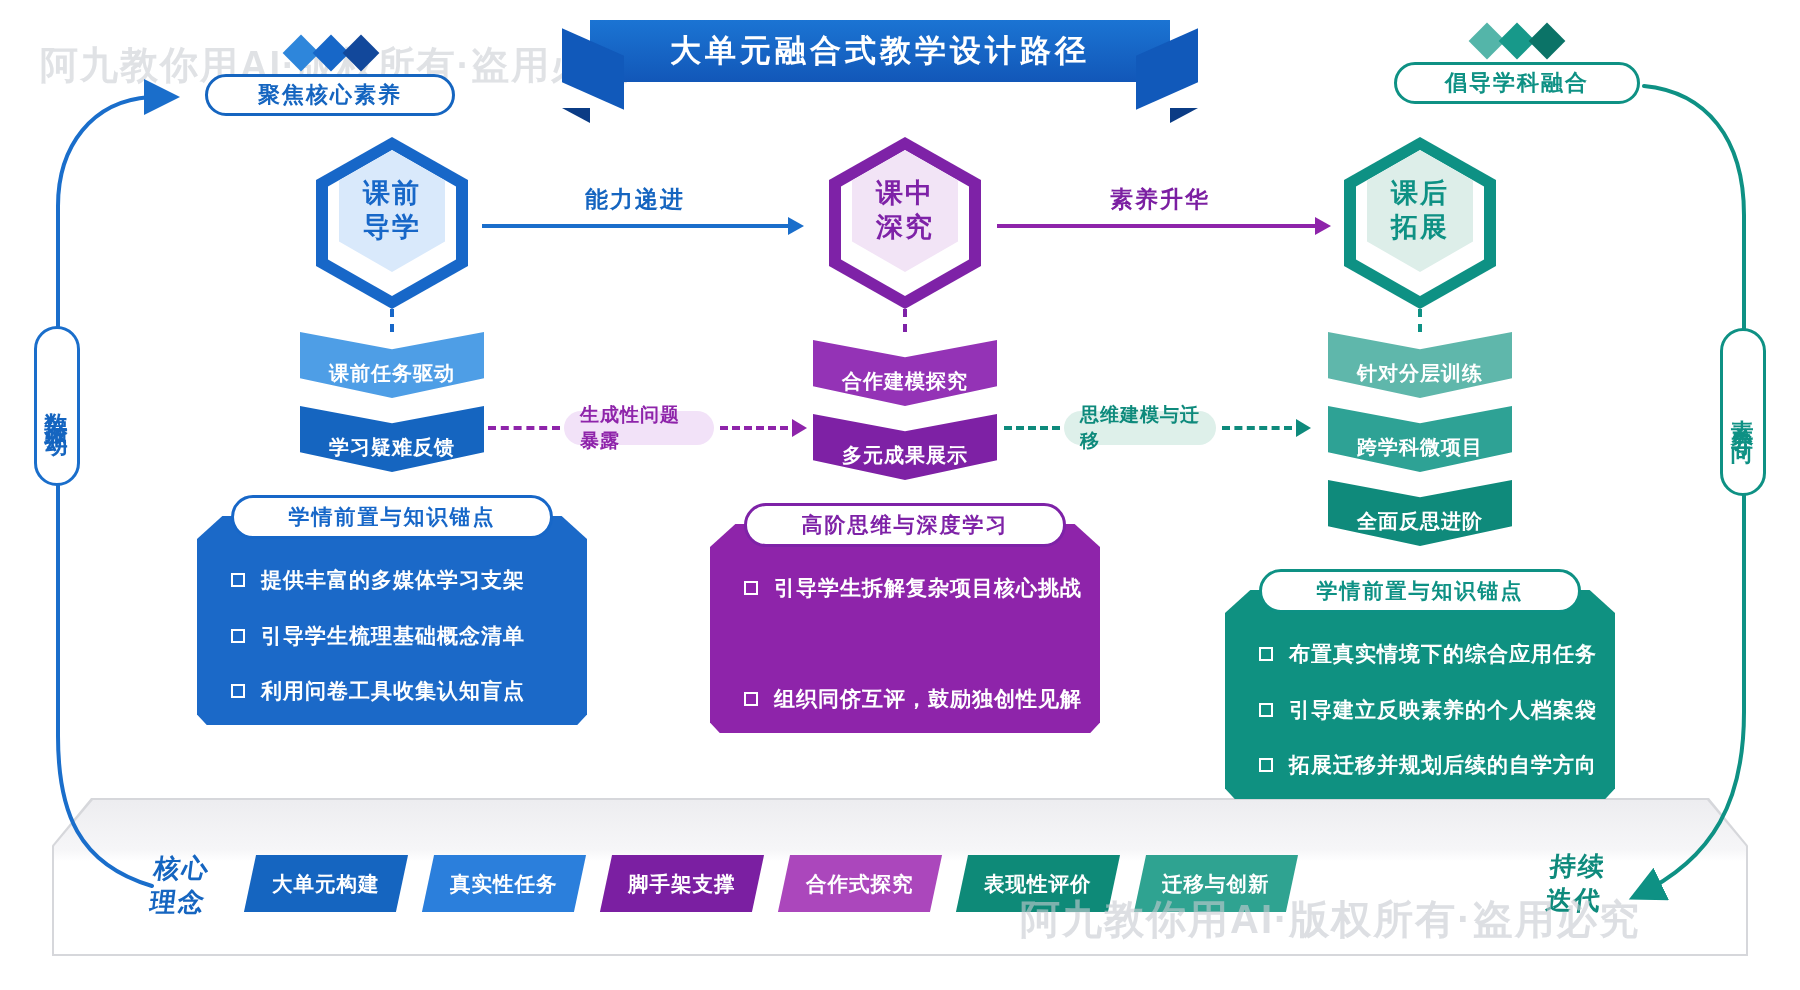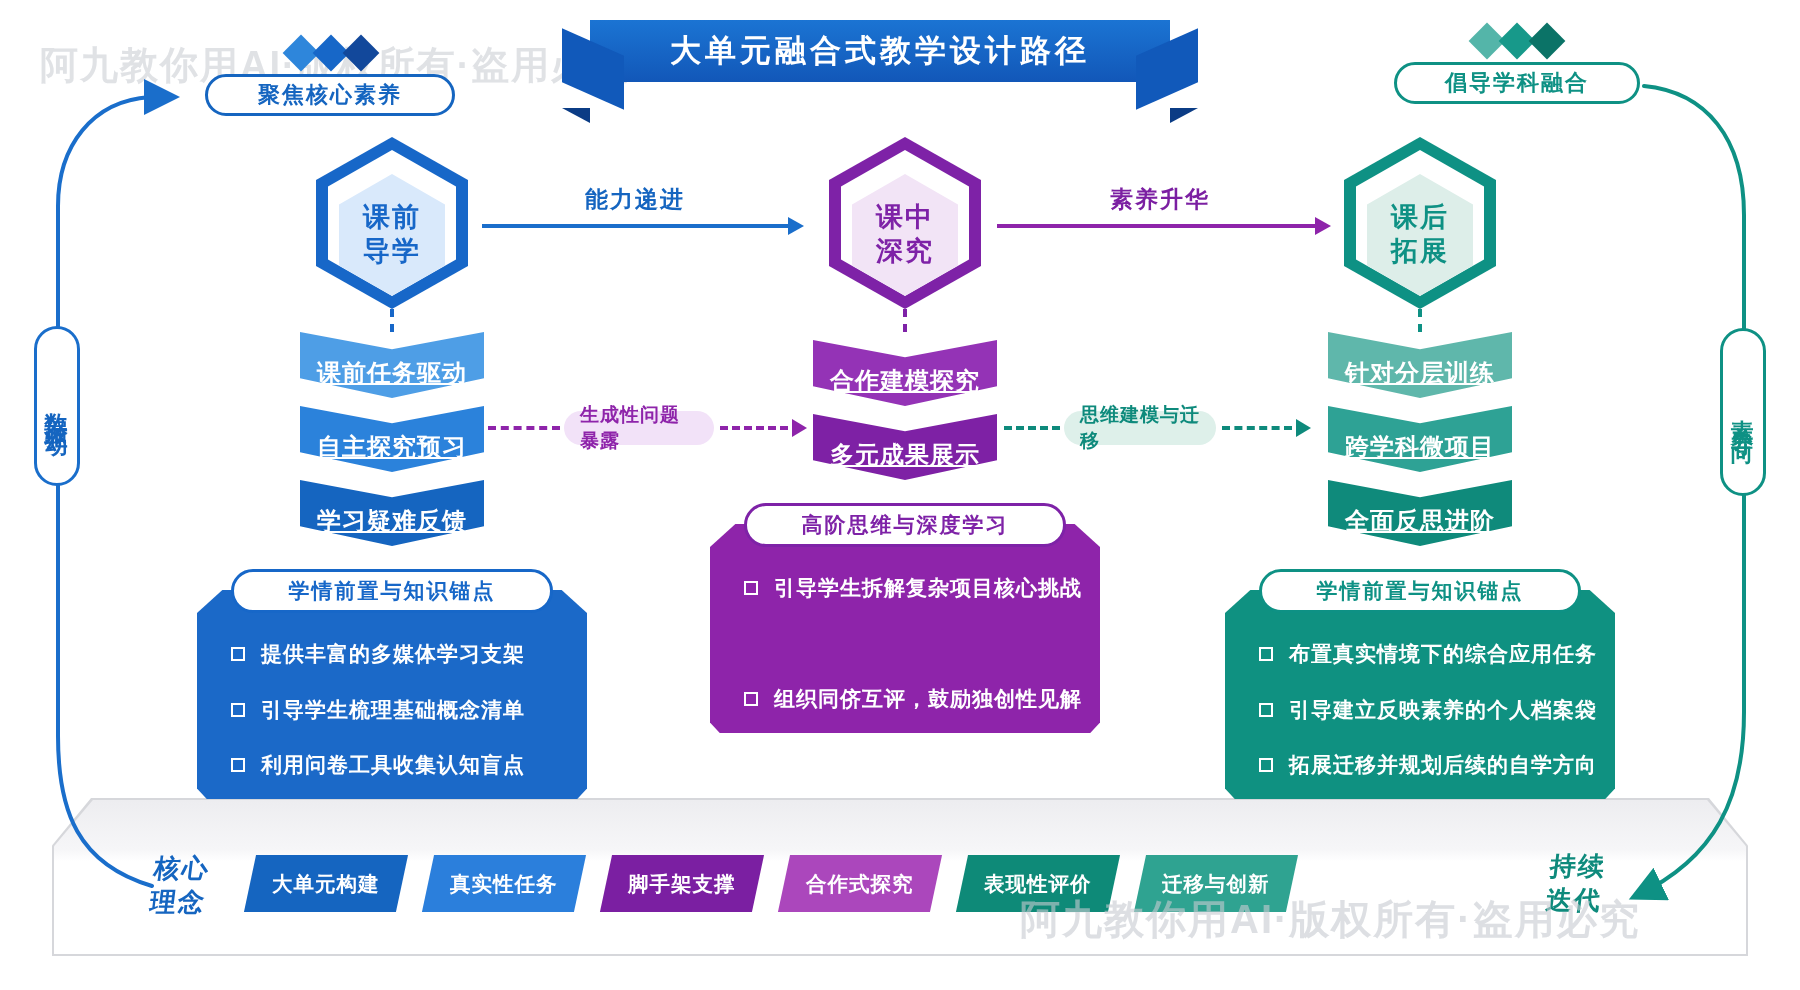--- a/index.html
+++ b/index.html
@@ -46,33 +46,33 @@
   .col0 { left:197px;  --main:#1767c8; --chev1:#4e9ee6; --chev2:#2b82db; --chev3:#1565c0; --panel:#1b69c8; --inner:#d9e9fb; }
   .col1 { left:710px;  --main:#7e22a7; --chev1:#ae52c6; --chev2:#9433b6; --chev3:#7e21a5; --panel:#8e24aa; --inner:#f2e4f6; }
   .col2 { left:1225px; --main:#0e9184; --chev1:#5fb7ab; --chev2:#2ea295; --chev3:#0f8a7b; --panel:#0f9181; --inner:#ddeee9; }
 
   .hex { position:relative; width:152px; height:172px; background:var(--main);
          clip-path:polygon(50% 0,100% 25%,100% 75%,50% 100%,0 75%,0 25%);
          display:flex; align-items:center; justify-content:center;
          filter:drop-shadow(0 3px 3px rgba(40,60,110,.18)); }
   .hex-white { width:128px; height:146px; background:#fff;
          clip-path:polygon(50% 0,100% 25%,100% 75%,50% 100%,0 75%,0 25%);
-         display:flex; align-items:flex-end; justify-content:center; }
+         display:flex; align-items:flex-start; justify-content:center; }
   .hex-inner { width:106px; height:122px; background:var(--inner);
          clip-path:polygon(50% 0,100% 25%,100% 75%,50% 100%,0 75%,0 25%);
          display:flex; flex-direction:column; align-items:center; justify-content:center;
          color:var(--main); font-size:27px; font-weight:bold; line-height:1.25; letter-spacing:2px; }
 
   .vdots { width:0; height:23px; border-left:4.5px dashed var(--main); }
 
   .chev { width:184px; height:66px; background:var(--chev); margin-top:8px;
           clip-path:polygon(0 0,50% 26%,100% 0,100% 70%,50% 100%,0 70%);
           display:flex; align-items:center; justify-content:center; padding-top:16px;
-          color:#fff; font-size:24px; font-weight:bold; letter-spacing:1px;
-          filter:drop-shadow(0 3px 2px rgba(40,60,110,.22));text-decoration:underline; }
+          color:#fff; font-size:20px; font-weight:bold; letter-spacing:1px;
+          filter:drop-shadow(0 3px 2px rgba(40,60,110,.22)); }
   .chev.first { margin-top:0; }
   .chev.s1 { --chev:var(--chev1); } .chev.s2 { --chev:var(--chev2); } .chev.s3 { --chev:var(--chev3); }
 
   .panel-wrap { position:relative; width:390px; height:230px; margin-top:23px;border-radius:30px; }
   .panel-body { position:absolute; left:0; top:21px; width:390px; height:209px; background:var(--panel);
           clip-path:polygon(6.5% 0,93.5% 0,100% 11%,100% 95%,97.5% 100%,2.5% 100%,0 95%,0 11%);
           display:flex; flex-direction:column; justify-content:space-between; padding:50px 40px 20px 34px; }
   .panel-pill { position:absolute; left:50%; top:0; transform:translateX(-50%); width:322px; height:44px;
           background:#fff; border:3.5px solid var(--main); border-radius:22px; z-index:2;
           display:flex; align-items:center; justify-content:center;
@@ -183,21 +183,20 @@
     <div class="hex">
       <div class="hex-white">
         <div class="hex-inner">
           <span>课前</span>
           <span>导学</span>
         </div>
       </div>
     </div>
     <div class="vdots"></div>
     <div class="chev s1 first">课前任务驱动</div>
-    <div class="chev s2">自主探究预习</div>
     <div class="chev s3">学习疑难反馈</div>
     <div class="panel-wrap">
       <div class="panel-pill">学情前置与知识锚点</div>
       <div class="panel-body">
         <div class="p-item">
             <span class="chk"></span>
             <span>提供丰富的多媒体学习支架</span>
           </div>
         <div class="p-item">
             <span class="chk"></span>

